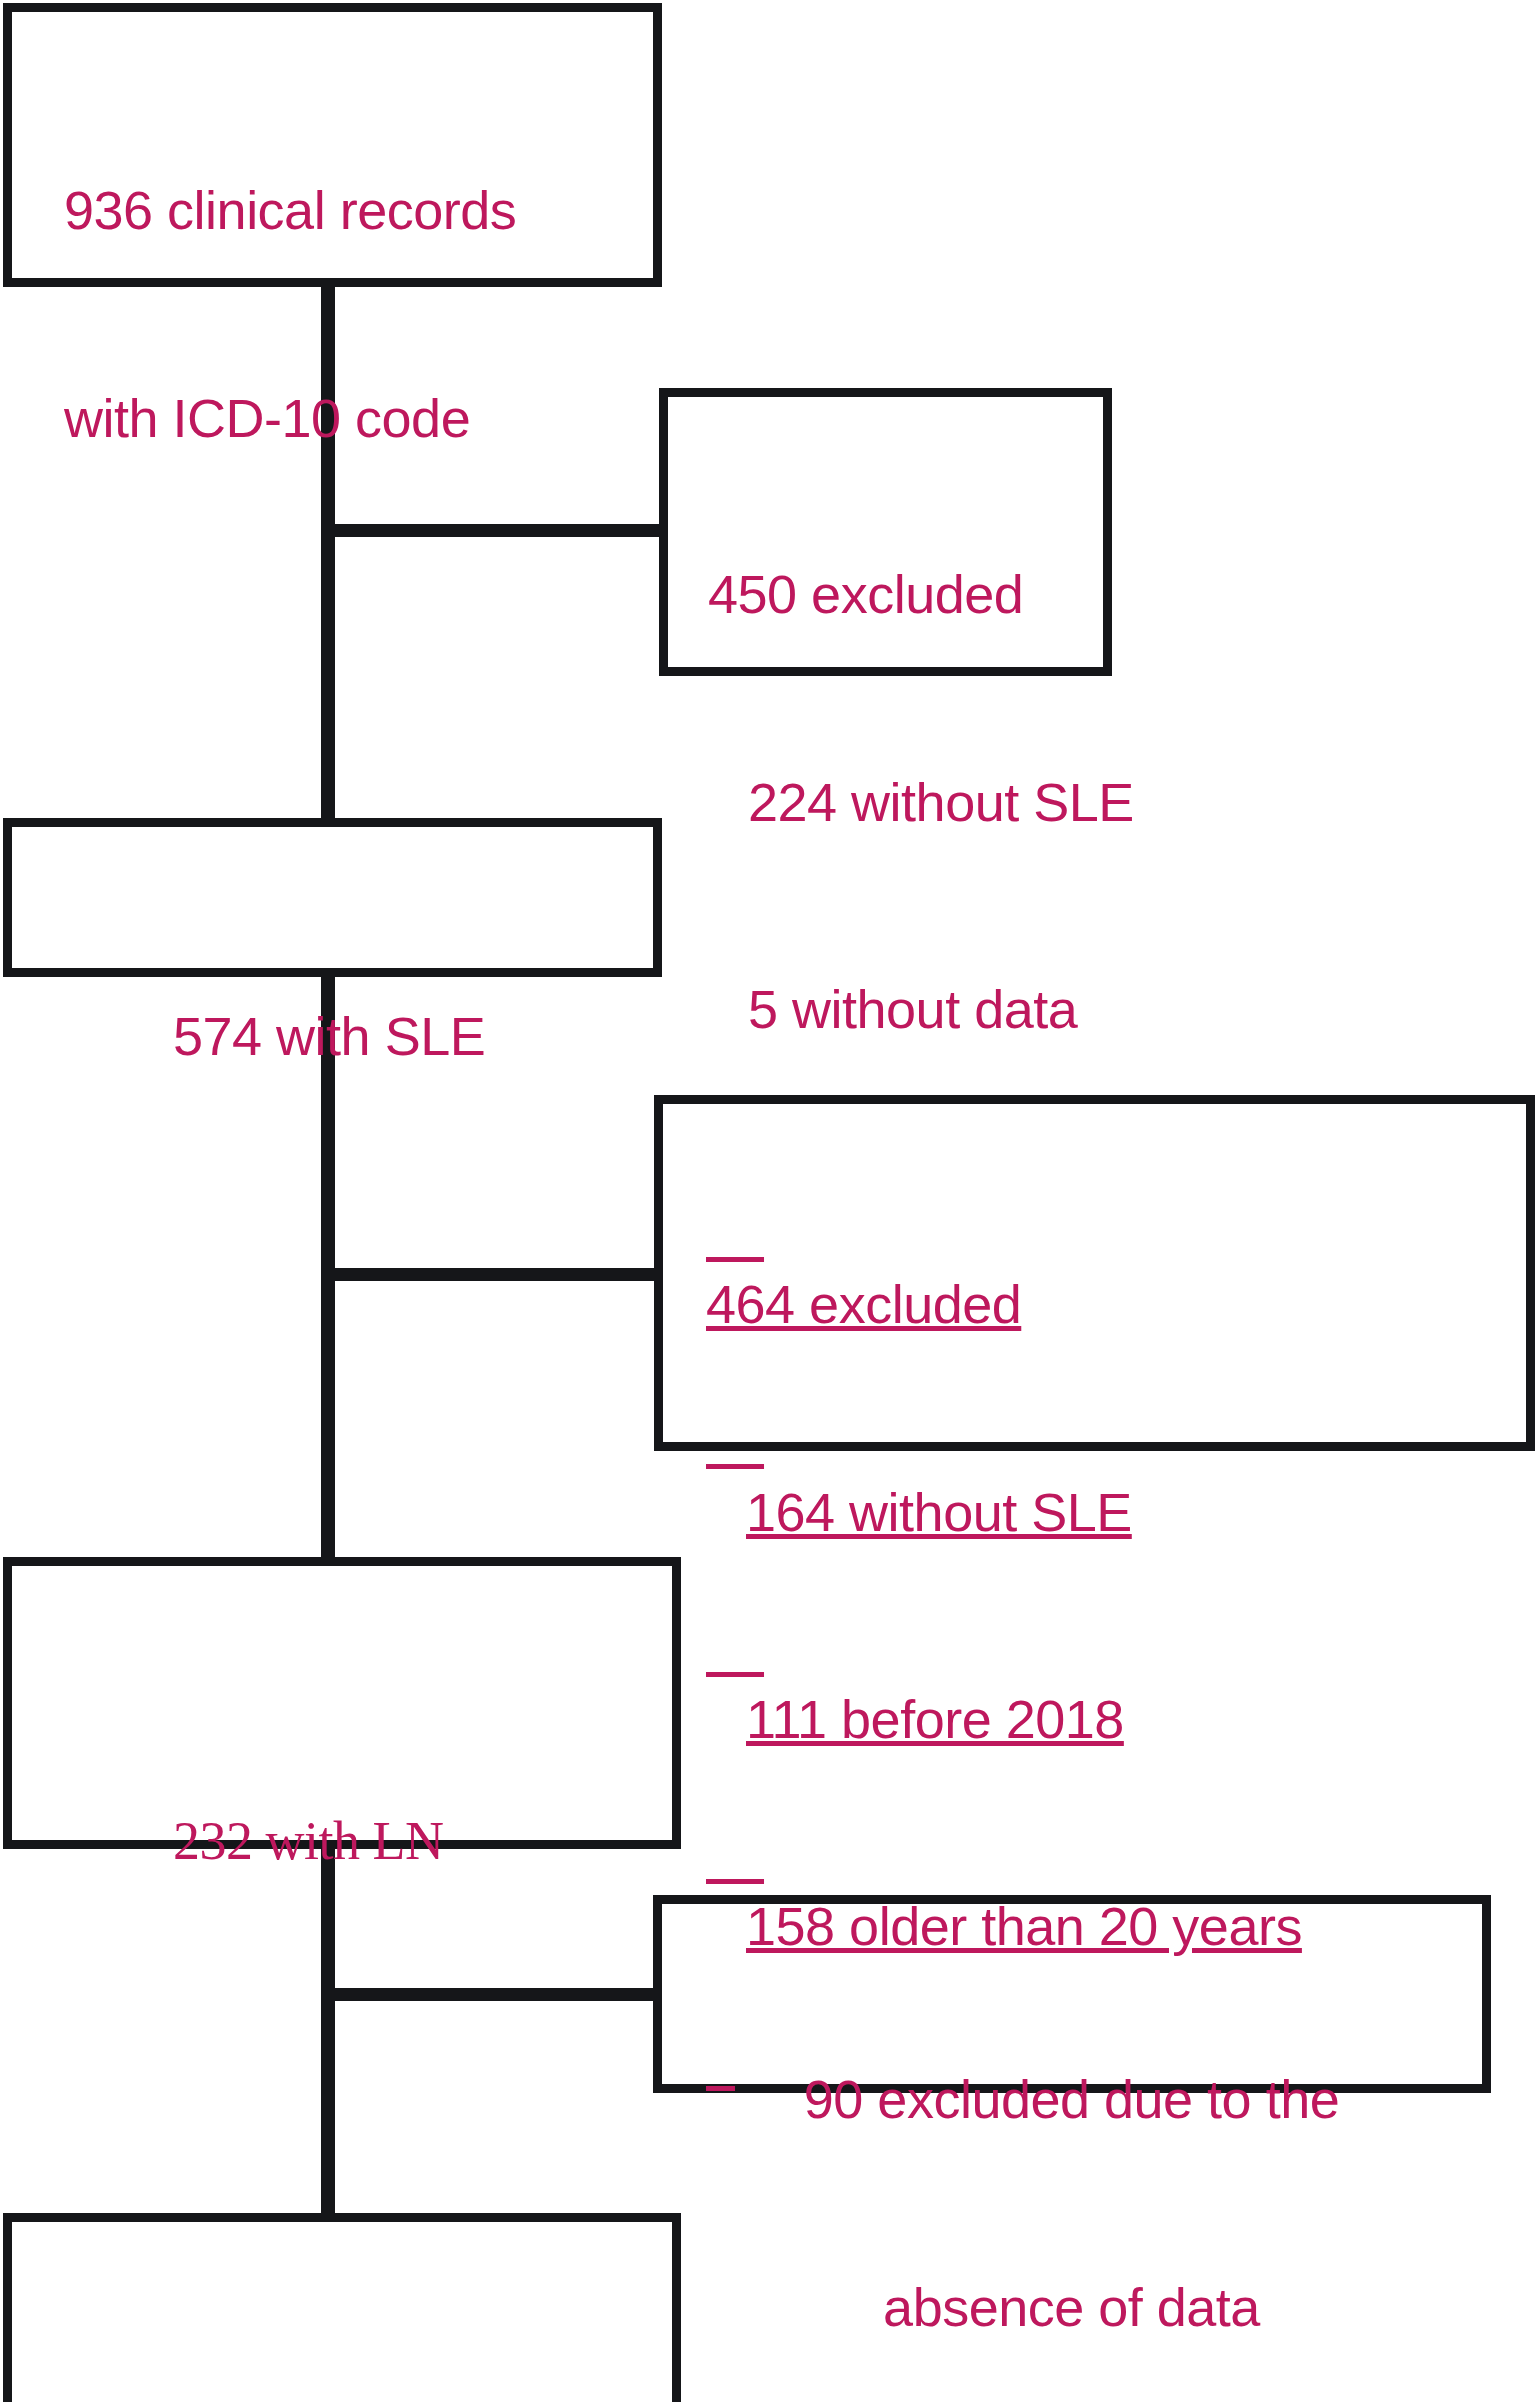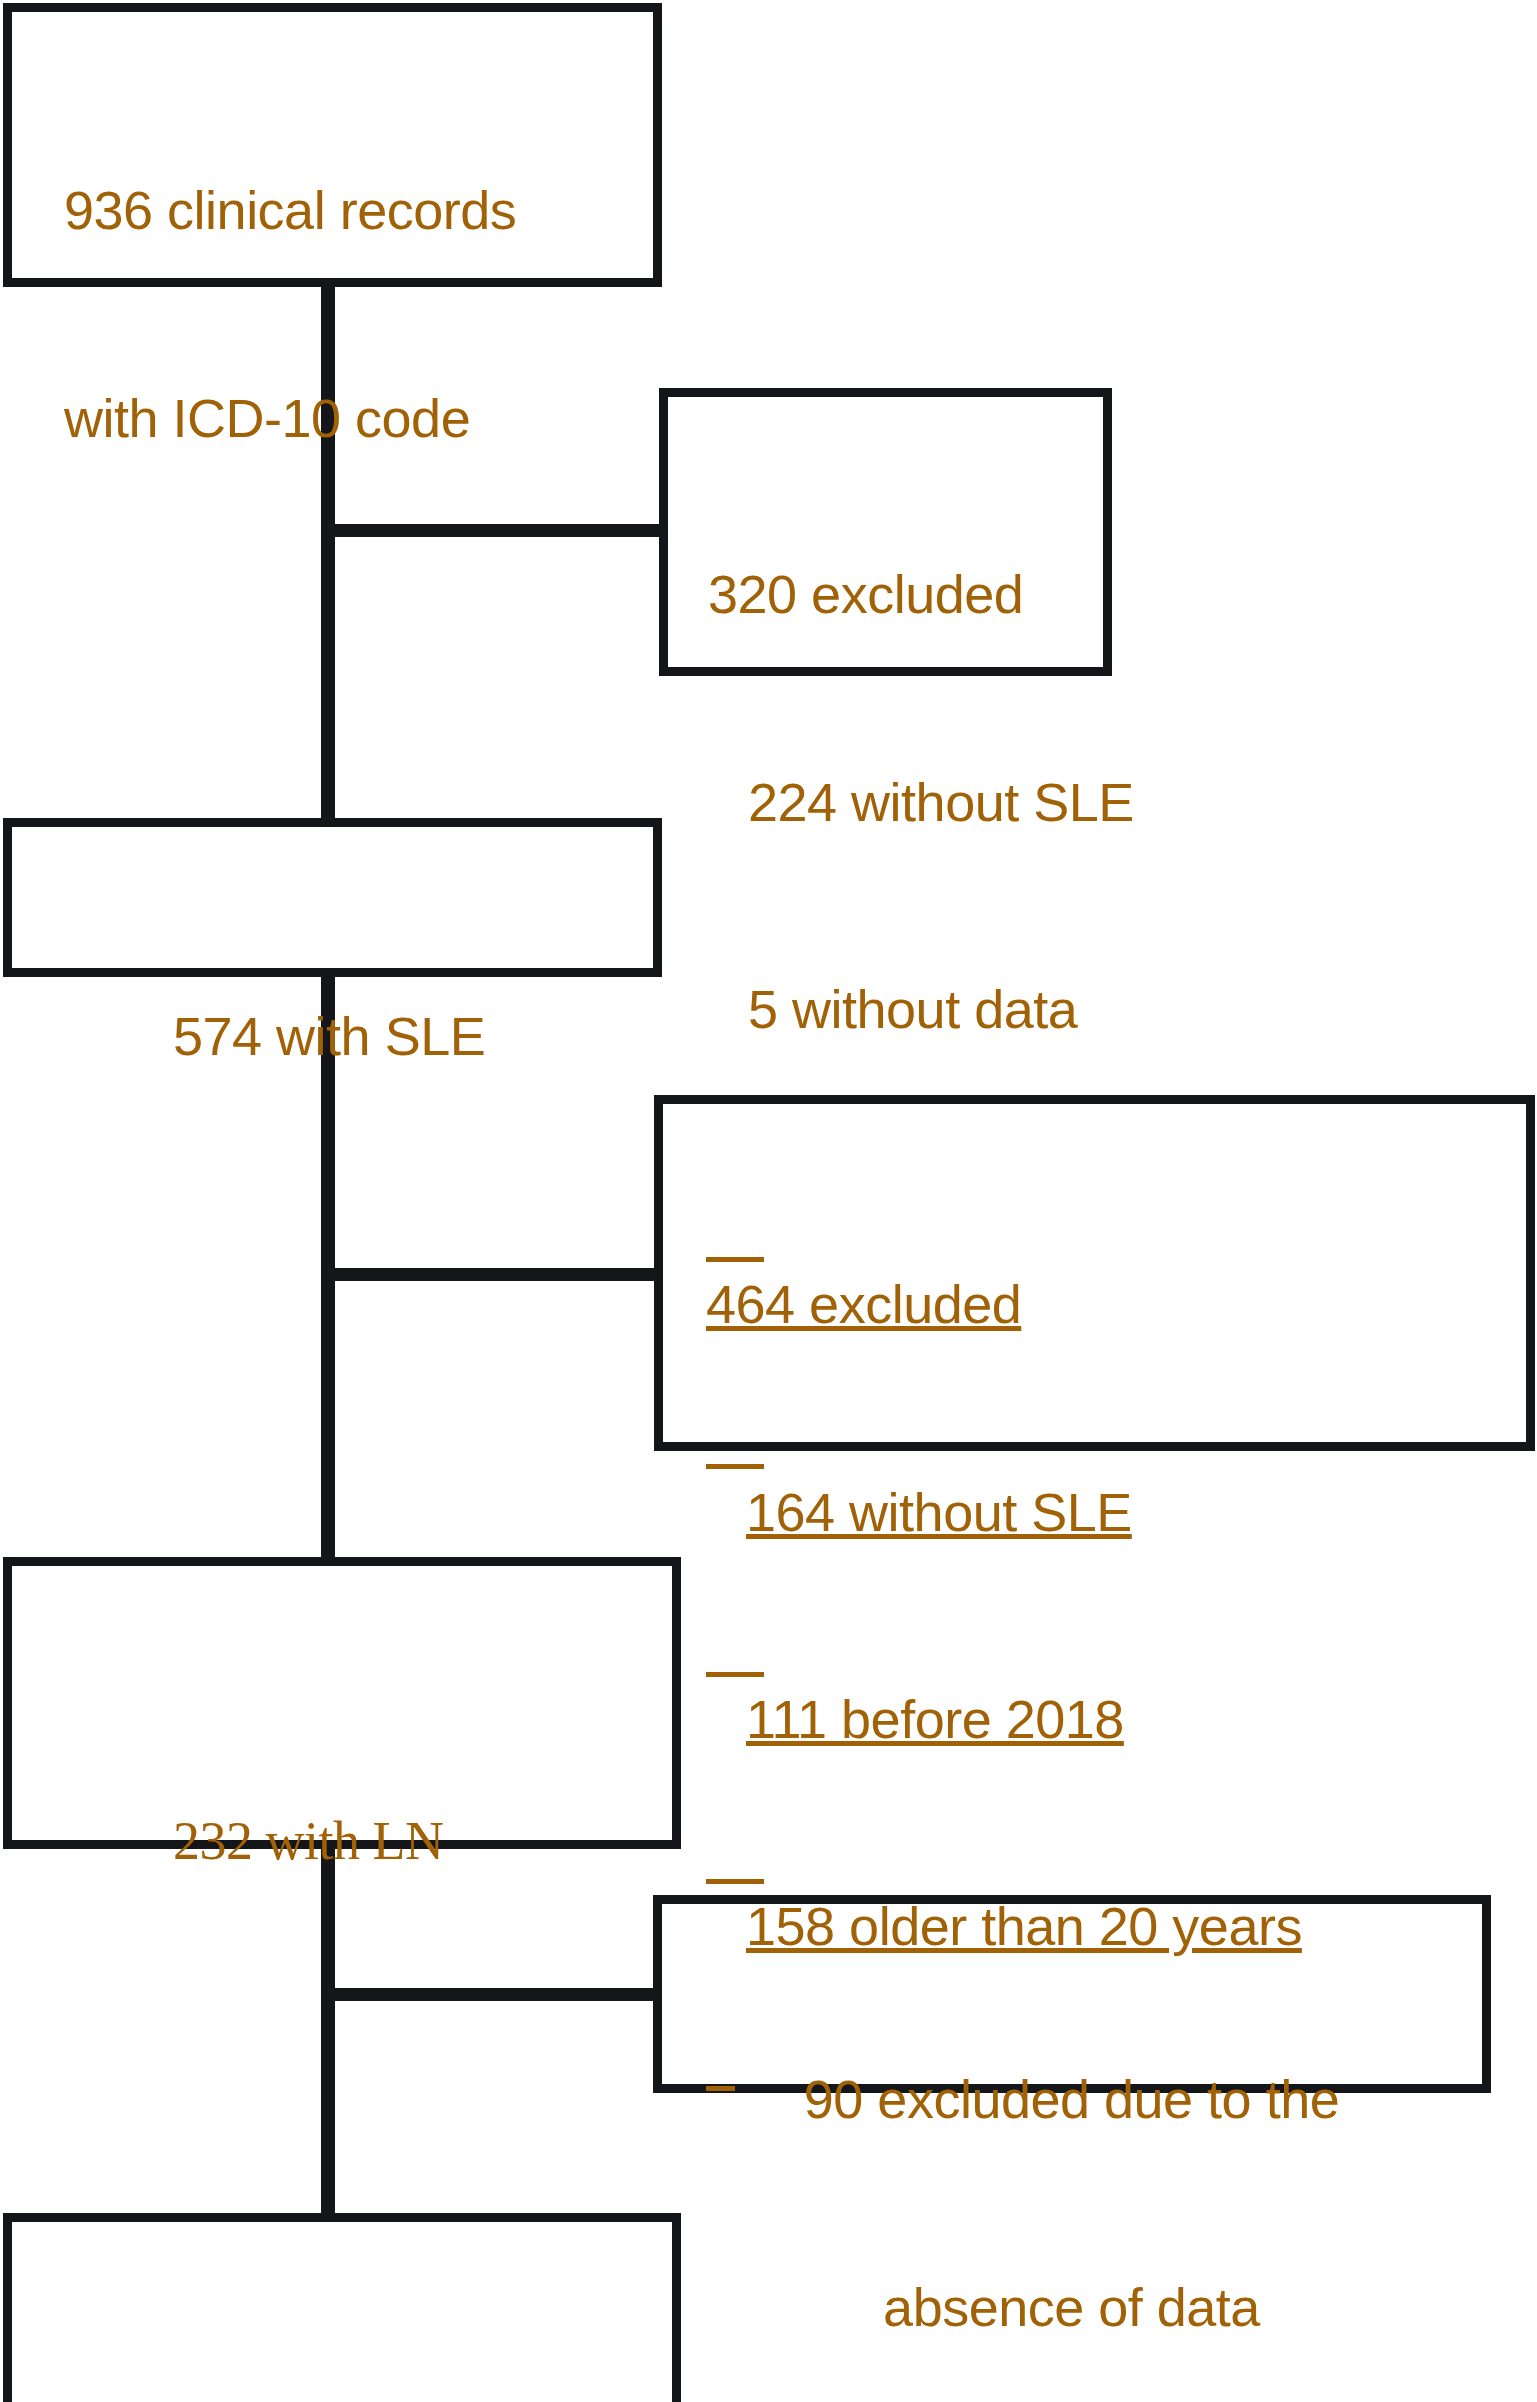--- a/index.html
+++ b/index.html
@@ -19,21 +19,21 @@
     position: absolute;
     box-sizing: border-box;
     border: 9.4px solid #151619;
     background: #ffffff;
     z-index: 3;
   }
   .node-text {
     position: absolute;
     box-sizing: border-box;
     z-index: 4;
-    color: #a16207;
+    color: #be185d;
     font-family: "Liberation Sans", sans-serif;
     font-size: 54px;
     line-height: 1.28;
     letter-spacing: -0.5px;
     white-space: pre;
   }
   .node-text .ln { display: block; }
   .node-text .ln.indent { padding-left: 40px; }
   .text-left   { text-align: left; }
   .text-center { text-align: center; }
@@ -59,21 +59,21 @@
   <div class="conn" style="left:321px; top:1988px; width:337px; height:13px;"></div>
 
   <div class="node-box" style="left:2.8px; top:2.8px; width:659px; height:284px;"></div>
   <div class="node-text text-left" style="left:64px; top:38px; width:584px;">
     <span class="ln">936 clinical records</span>
     <span class="ln">with ICD-10 code</span>
   </div>
 
   <div class="node-box" style="left:659px; top:388px; width:453px; height:288px;"></div>
   <div class="node-text text-left" style="left:708px; top:422px; width:395px;">
-    <span class="ln">320 excluded</span>
+    <span class="ln">450 excluded</span>
     <span class="ln indent">224 without SLE</span>
     <span class="ln indent">5 without data</span>
   </div>
 
   <div class="node-box" style="left:2.8px; top:818px; width:659px; height:159px;"></div>
   <div class="node-text text-left" style="left:173px; top:864px; width:471px;">
     <span class="ln">574 with SLE</span>
   </div>
 
   <div class="node-box" style="left:654px; top:1095px; width:881px; height:356px;"></div>

